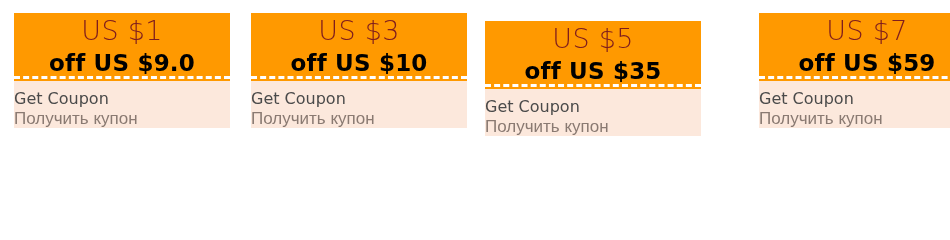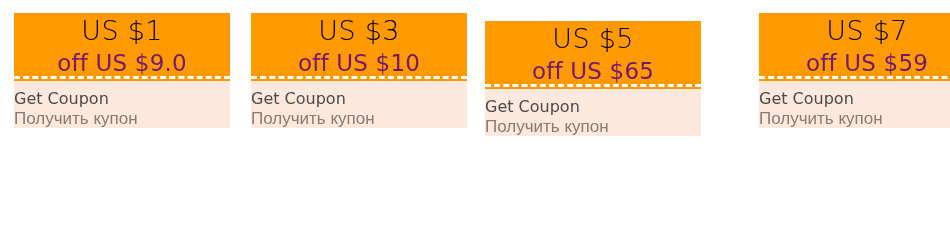--- a/index.html
+++ b/index.html
@@ -43,33 +43,33 @@
     background: #ff9900;
     box-sizing: border-box;
     display: flex;
     flex-direction: column;
     align-items: center;
     justify-content: flex-start;
     padding-top: 1px;
   }
 
   .amount-line {
-    color: #000000;
+    color: #7f1d1d;
     font-family: "DejaVu Sans", sans-serif;
     font-weight: 300;
     font-size: 27px;
     line-height: 34px;
     letter-spacing: 0.3px;
     white-space: nowrap;
   }
 
   .threshold-line {
-    color: #701a75;
+    color: #000000;
     font-family: "DejaVu Sans", sans-serif;
-    font-weight: 400;
+    font-weight: 700;
     font-size: 23px;
     line-height: 30px;
     letter-spacing: 0.2px;
     white-space: nowrap;
   }
 
   
   .perforation {
     position: absolute;
     left: 0;
@@ -138,21 +138,21 @@
     </div>
     <div class="coupon-bottom">
       <div class="get-coupon-label">Get Coupon</div>
       <div class="get-coupon-label-ru">Получить купон</div>
     </div>
   </div>
 
   <div class="coupon-card" data-index="2">
     <div class="coupon-top">
       <div class="amount-line">US $5</div>
-      <div class="threshold-line">off US $65</div>
+      <div class="threshold-line">off US $35</div>
       <div class="perforation"></div>
     </div>
     <div class="coupon-bottom">
       <div class="get-coupon-label">Get Coupon</div>
       <div class="get-coupon-label-ru">Получить купон</div>
     </div>
   </div>
 
   <div class="coupon-card" data-index="3">
     <div class="coupon-top">

